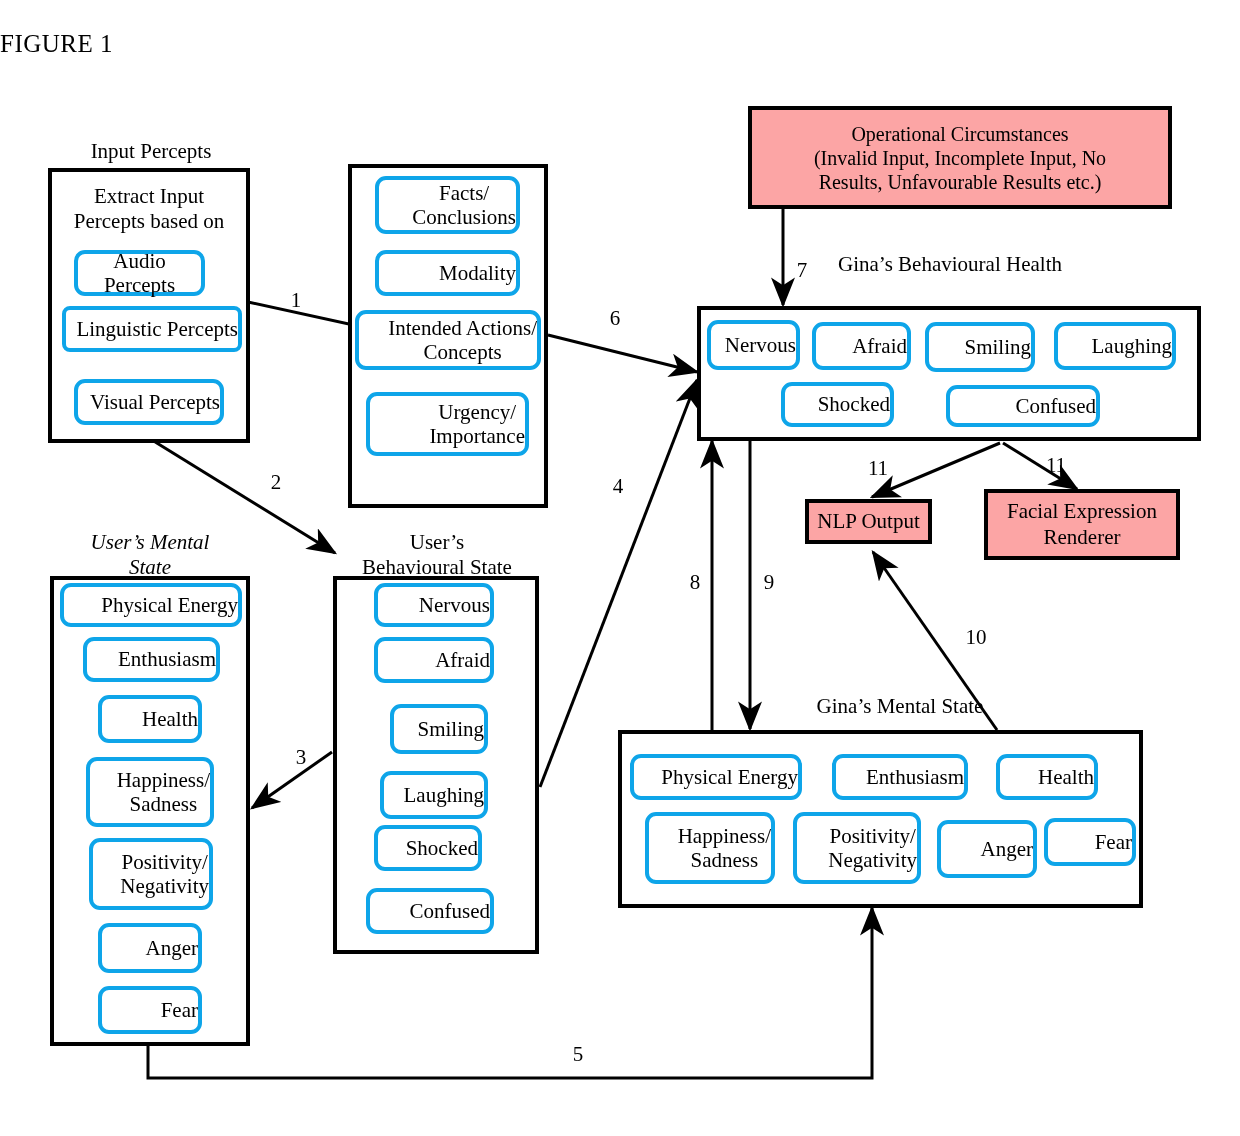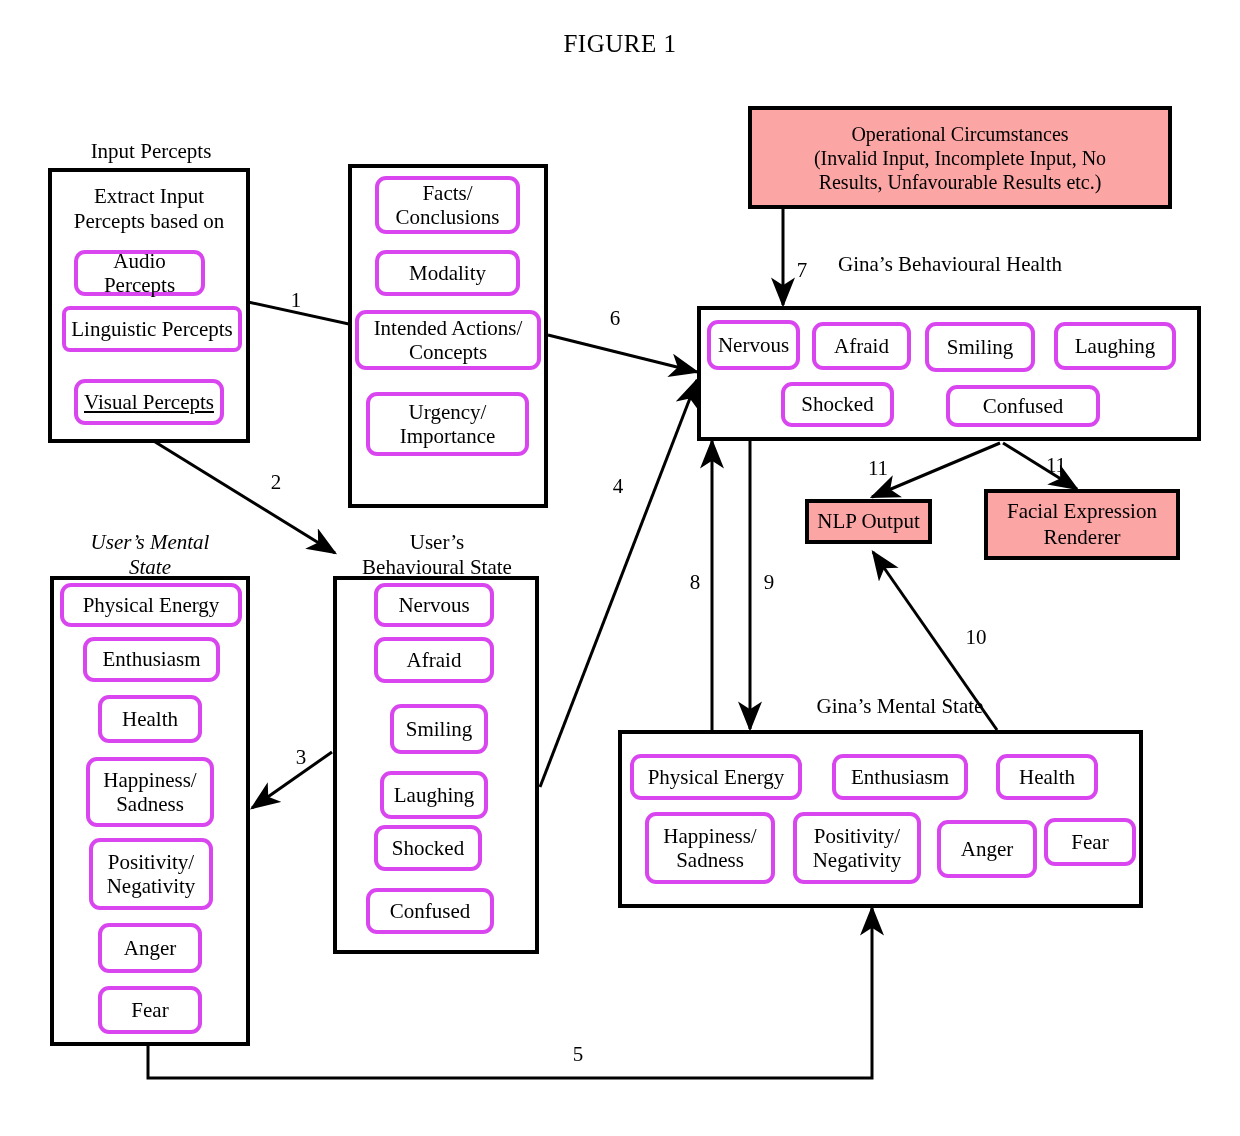--- a/index.html
+++ b/index.html
@@ -18,21 +18,21 @@
     background: #ffffff;
     overflow: hidden;
   }
 
   
   .fig-title {
     position: absolute;
     left: 0;
     top: 30px;
     width: 1240px;
-    text-align: center;
+    text-align: left;
     font-size: 25px;
     letter-spacing: 0.5px;
     font-family: Liberation Serif, serif;
   }
 
   
   .caption {
     position: absolute;
     text-align: center;
     font-size: 21px;
@@ -58,26 +58,26 @@
     text-align: center;
     font-size: 21px;
     line-height: 1.2;
     white-space: pre-line;
   }
 
   
   .item-box {
     position: absolute;
     box-sizing: border-box;
-    border: 4px solid #d946ef;
+    border: 4px solid #0ea5e9;
     border-radius: 11px;
     background: #fff;
     display: flex;
     align-items: center;
-    justify-content: center;
+    justify-content: flex-end;
     text-align: center;
     font-size: 21px;
     line-height: 1.16;
     white-space: pre-line;
   }
   .item-box.sharp { border-radius: 8px; }
 
   
   .conn-label {
     position: absolute;
@@ -140,21 +140,21 @@
 
   <div class="caption" style="left:52px; top:184px; width:194px; font-size:21px;">Extract Input
 Percepts based on</div>
 
   <div class="item-box" style="left:74px; top:250px; width:131px; height:46px;">
     <span>Audio Percepts</span>
   </div>
   <div class="item-box sharp" style="left:62px; top:306px; width:180px; height:46px;">
     <span>Linguistic Percepts</span>
   </div>
-  <div class="item-box" style="left:74px; top:379px; width:150px; height:46px;text-decoration:underline;">
+  <div class="item-box" style="left:74px; top:379px; width:150px; height:46px;">
     <span>Visual Percepts</span>
   </div>
 
   <div class="caption" style="left:333px; top:120px; width:218px;margin-top:48px;">Fact Repository</div>
 
   <div class="container-box" style="left:348px; top:164px; width:200px; height:344px;"></div>
 
   <div class="item-box" style="left:375px; top:176px; width:145px; height:58px;">
     <span>Facts/
 Conclusions</span>

